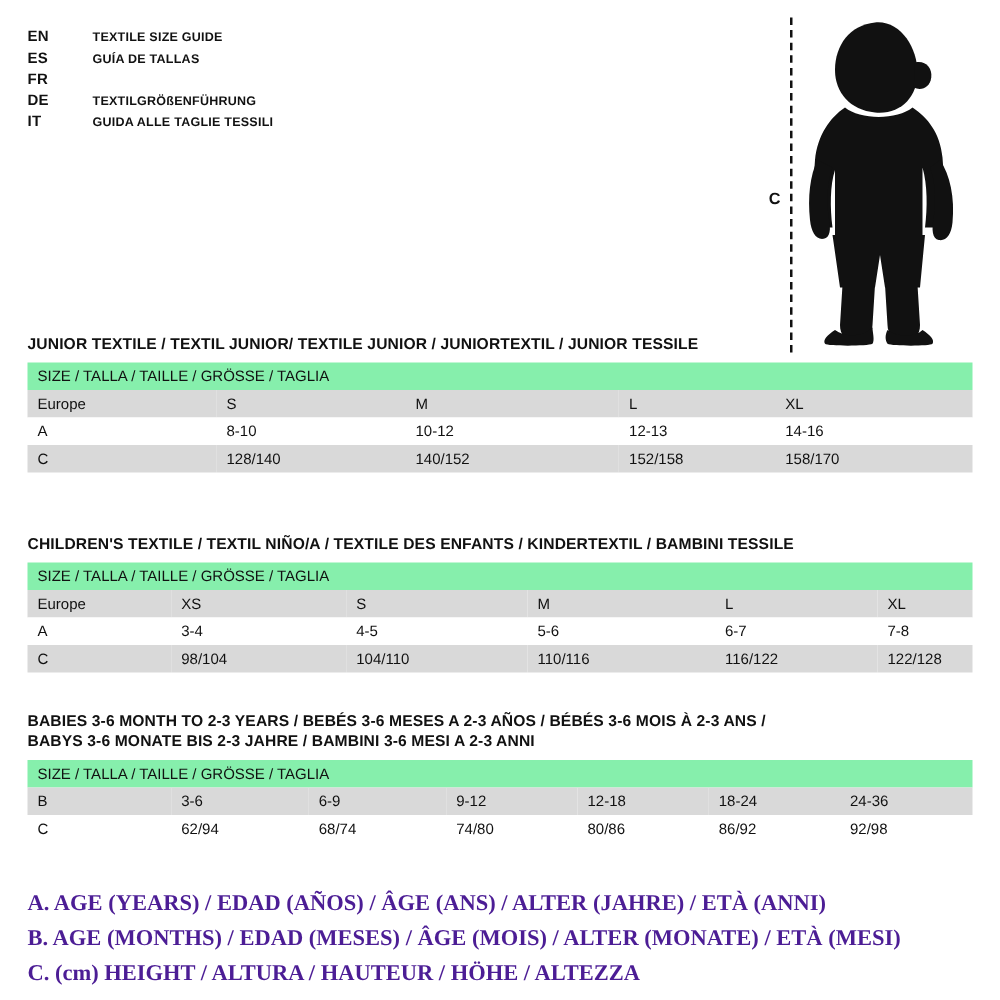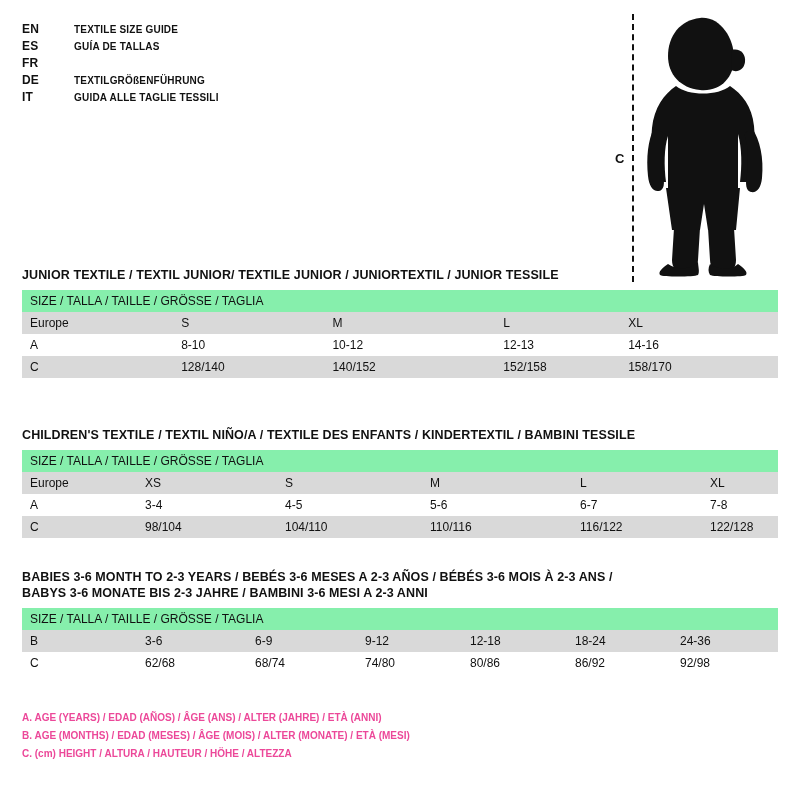--- a/index.html
+++ b/index.html
@@ -98,25 +98,26 @@
   tr.shade td { background: #d9d9d9; }
   tr.plain td { background: #ffffff; }
 
   
   .block { position: absolute; left: 22px; width: 756px; }
   #block-junior   { top: 268px; }
   #block-children { top: 428px; }
   #block-babies   { top: 570px; }
   .legend { position: absolute; left: 22px; top: 712px; width: 756px; }
   .legend div {
-    font-size: 10px;
-    font-weight: bold;
-    color: #ec4899;
+    font-size: 18px;
+    font-weight: bold;
+    color: #4c1d95;
     margin-bottom: 7px;
     white-space: nowrap;
+    font-family: Liberation Serif, serif;
   }
   .sect-title.mb { margin-bottom: 8px; }
   .title2 { margin-top: 2px; }
 </style>
 </head>
 <body>
 
 <div class="page">
 
   <div class="header">
@@ -272,21 +273,21 @@
           <td>B</td>
           <td>3-6</td>
           <td>6-9</td>
           <td>9-12</td>
           <td>12-18</td>
           <td>18-24</td>
           <td>24-36</td>
         </tr>
         <tr class="plain">
           <td>C</td>
-          <td>62/68</td>
+          <td>62/94</td>
           <td>68/74</td>
           <td>74/80</td>
           <td>80/86</td>
           <td>86/92</td>
           <td>92/98</td>
         </tr>
       </tbody>
     </table>
   </div>
 

